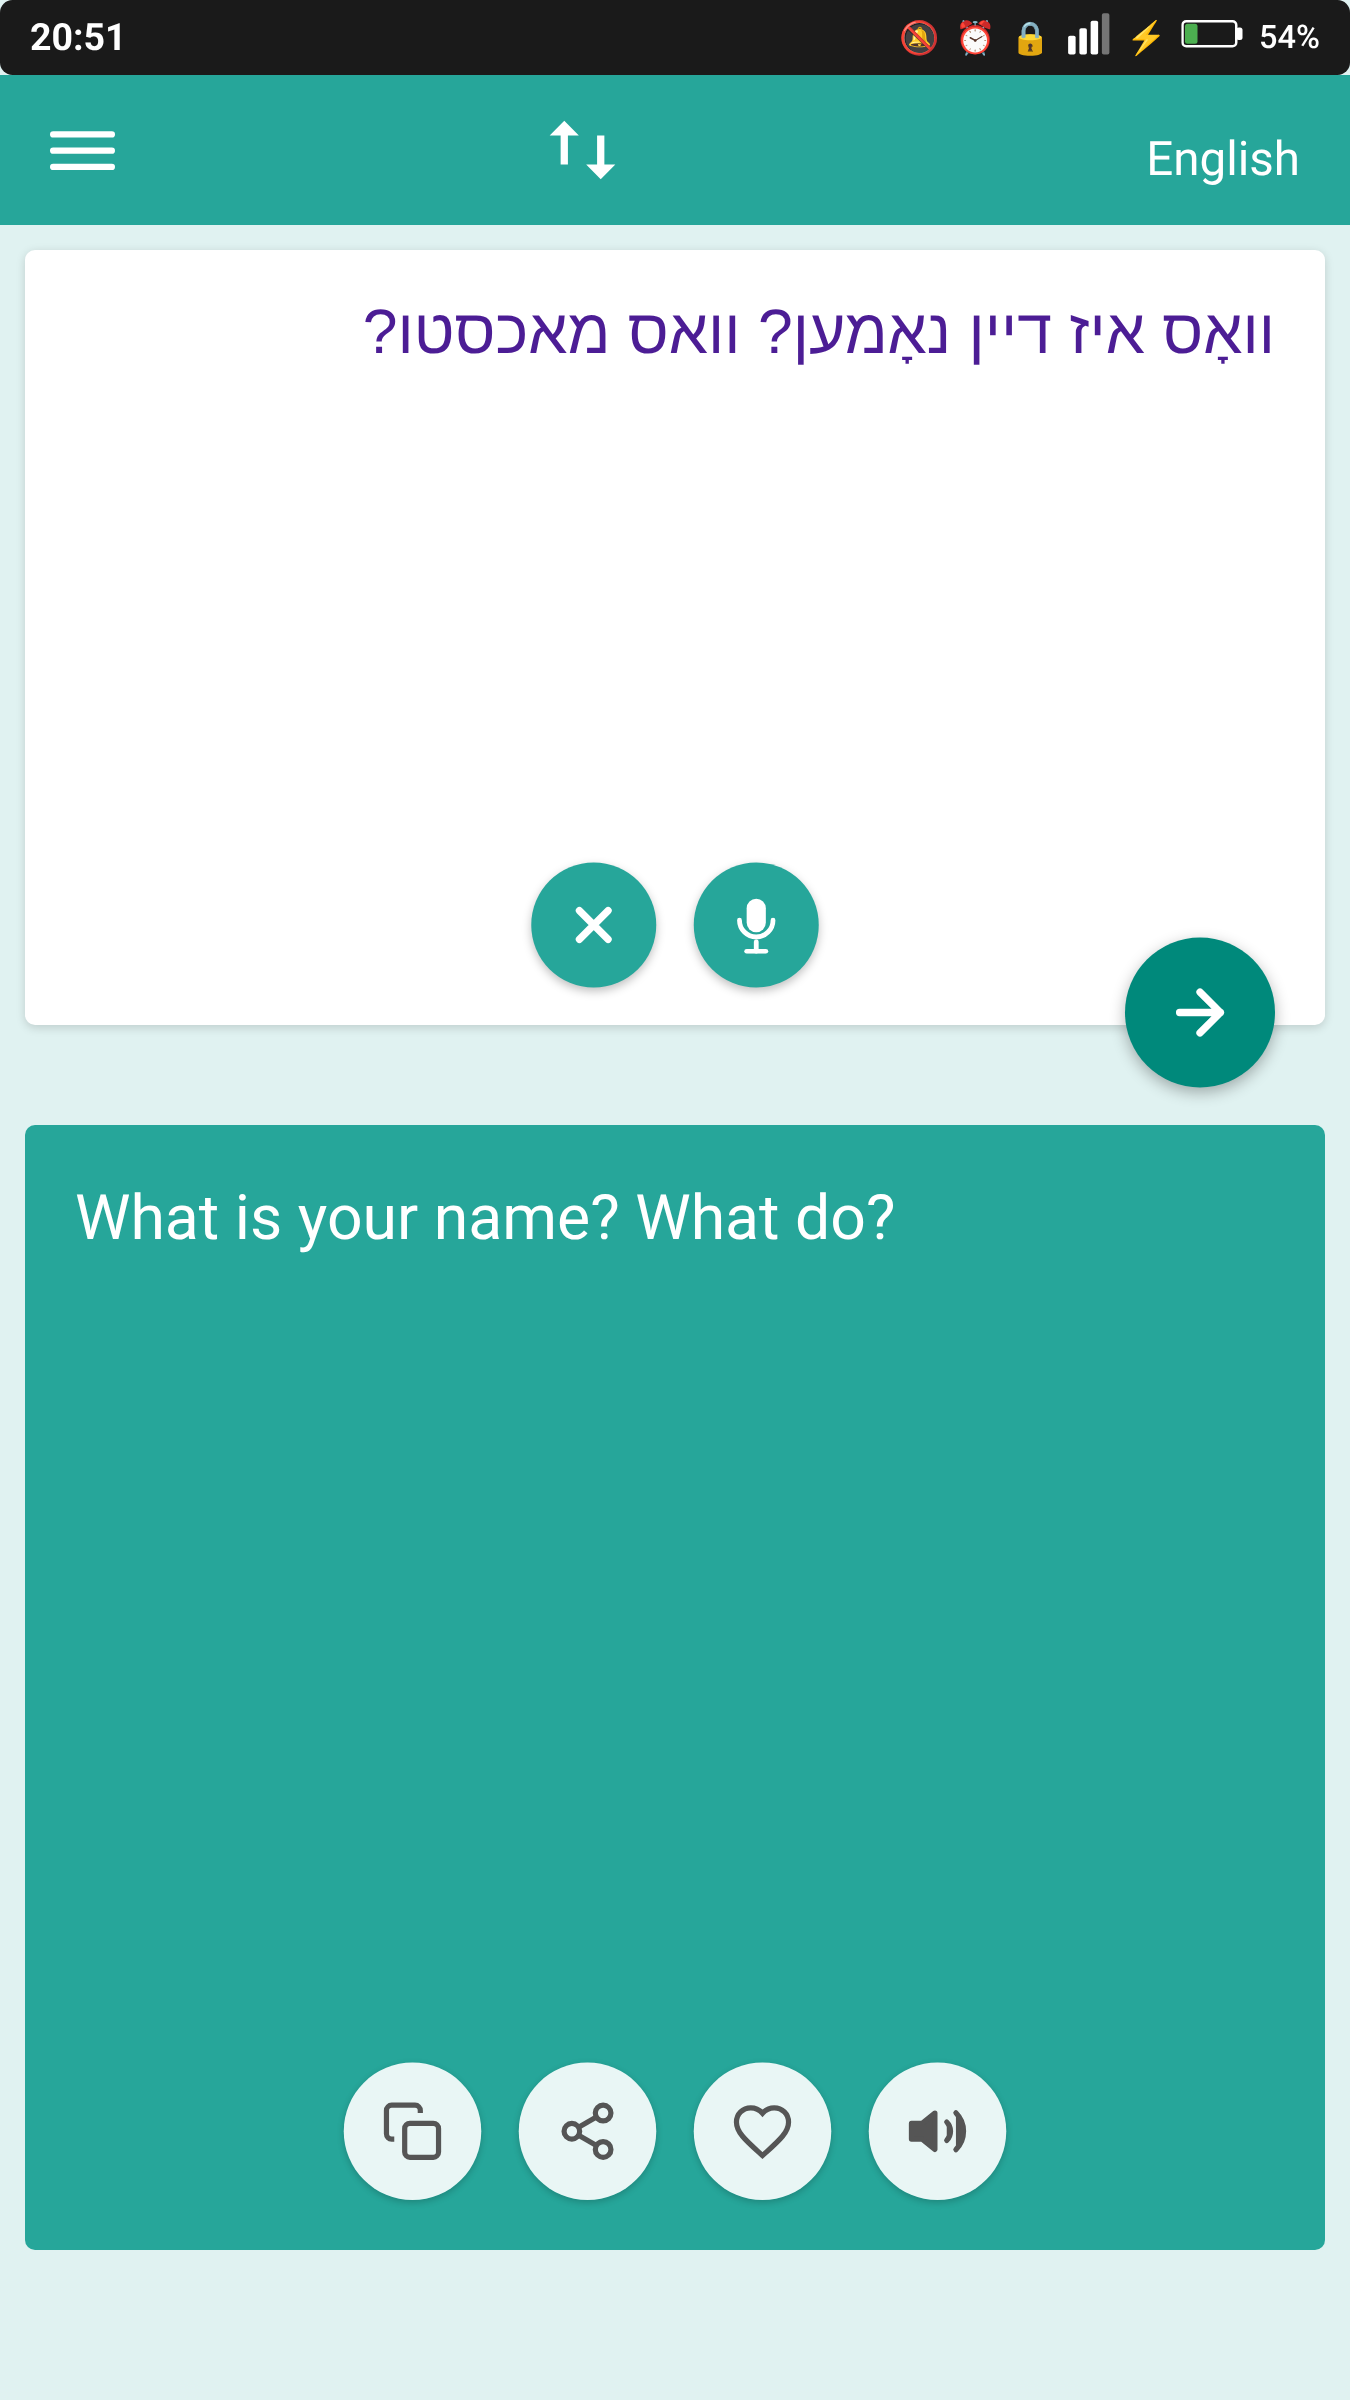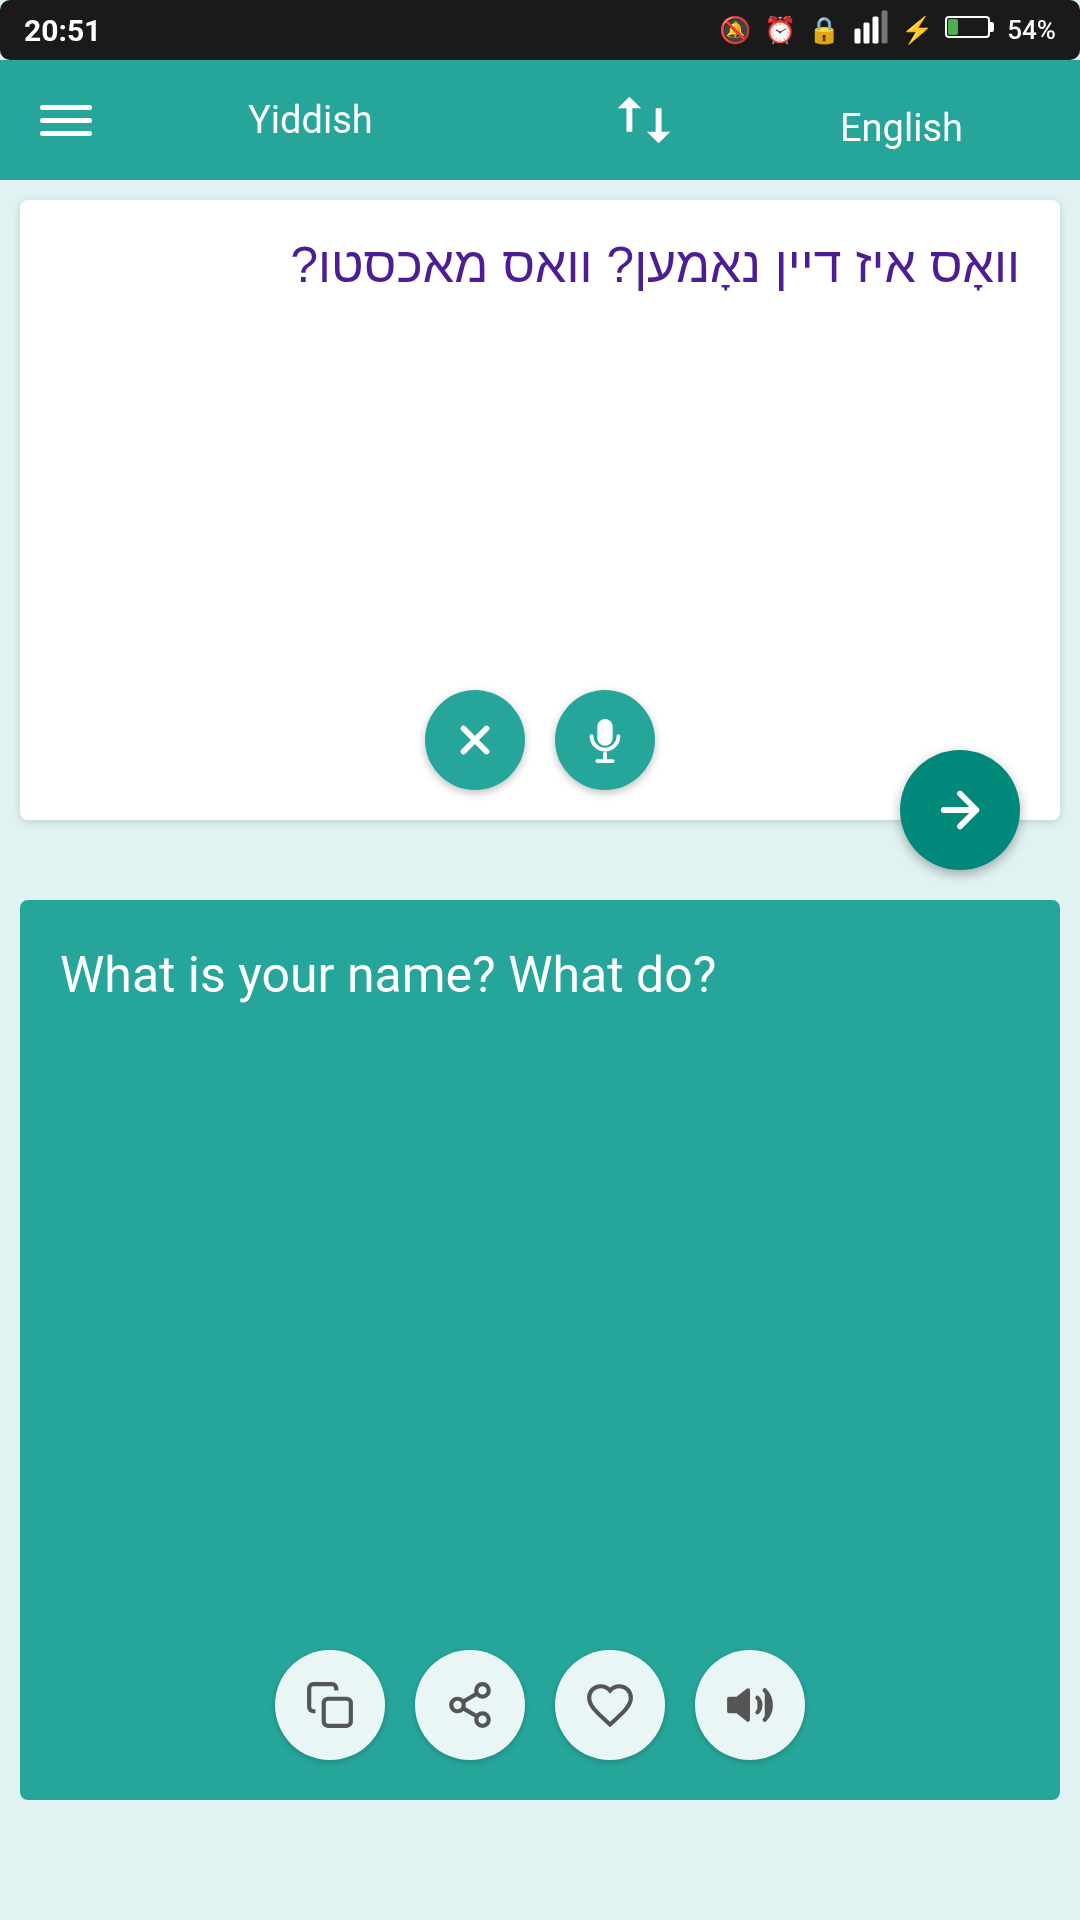--- a/index.html
+++ b/index.html
@@ -56,21 +56,21 @@
     }
 
     .toolbar-lang {
       color: white;
       font-size: 38px;
       font-weight: 400;
       min-width: 200px;
     }
 
     .toolbar-lang.right {
-      text-align: left;
+      text-align: right;
       margin-top: 16px;
     }
 
     .toolbar-swap {
       width: 80px;
       height: 80px;
       display: flex;
       align-items: center;
       justify-content: center;
       cursor: pointer;
@@ -259,21 +259,20 @@
   </div>
 </div>
 
 <div class="toolbar">
   <div class="menu-icon">
     <span></span>
     <span></span>
     <span></span>
   </div>
 
-  <span class="toolbar-lang">Yiddish</span>
 
   <div class="toolbar-swap">
     <svg viewBox="0 0 24 24" width="70" height="70" fill="none" xmlns="http://www.w3.org/2000/svg">
       <path d="M7 4L3 8H6V16H8V8H11L7 4Z" fill="white"></path>
       <path d="M17 20L21 16H18V8H16V16H13L17 20Z" fill="white"></path>
     </svg>
   </div>
 
   <span class="toolbar-lang right">English</span>
 </div>

